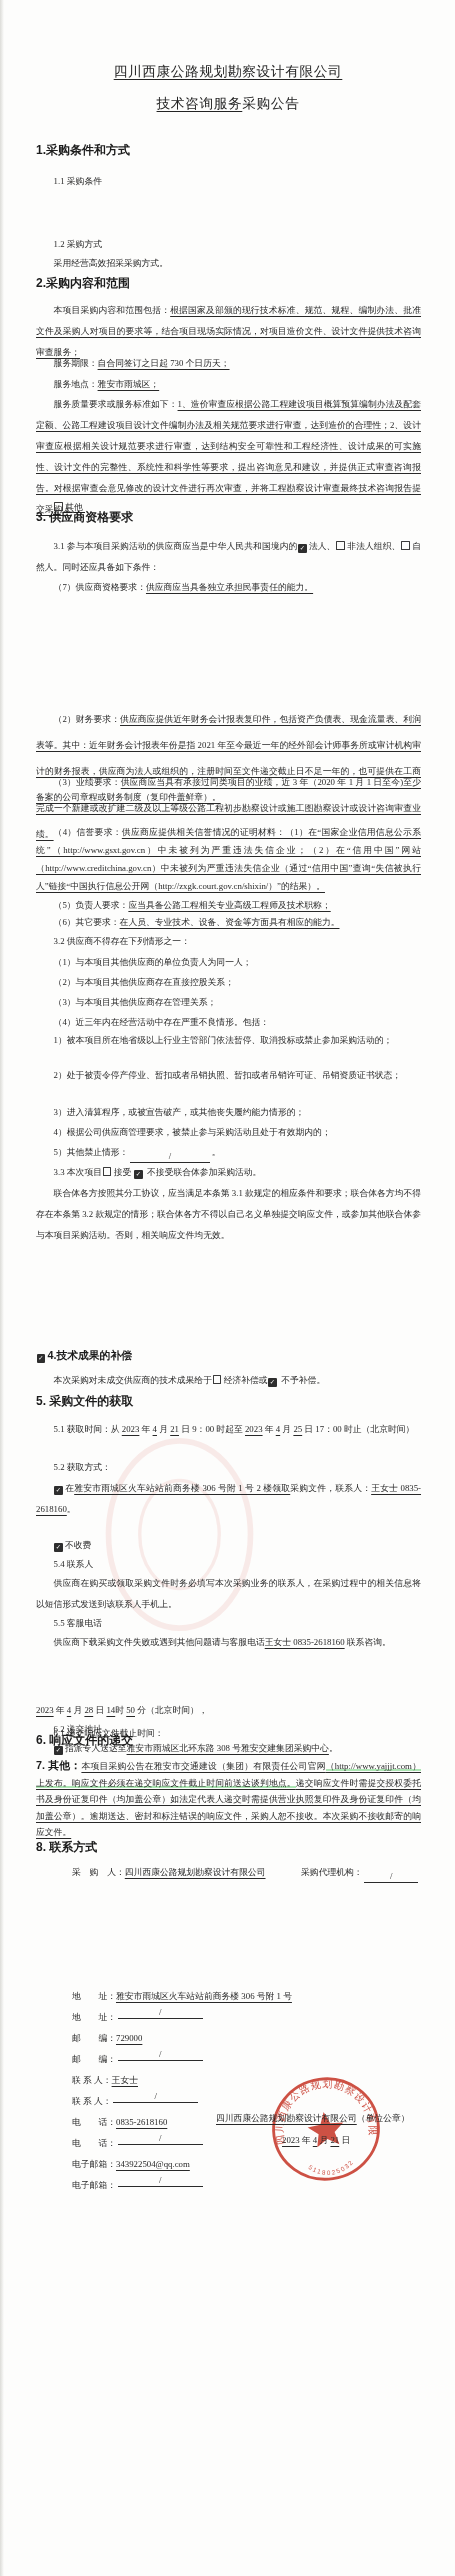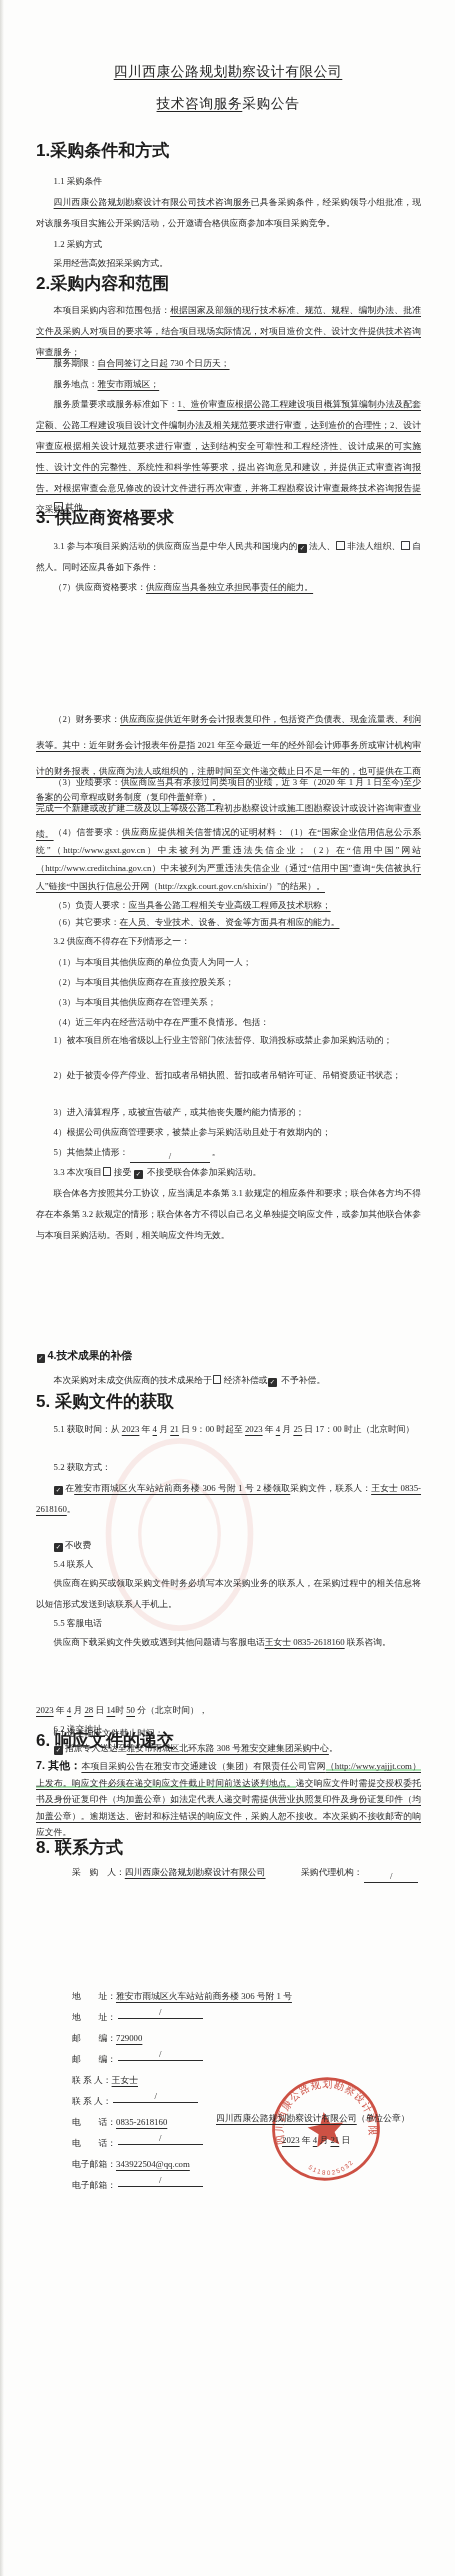--- a/index.html
+++ b/index.html
@@ -9,21 +9,21 @@
     font-family:"Liberation Serif","DejaVu Serif",serif;
     font-size:8.8px;overflow:hidden;
   }
   .edge{position:absolute;left:0;top:0;width:4px;height:100%;
     background:linear-gradient(to right,#dcdcd8,rgba(220,220,216,0));}
   .abs{position:absolute;}
   .blk{left:36px;width:385px;line-height:21px;text-align:justify;}
   .ind{text-indent:2em;}
   .ctr{left:0;width:456px;text-align:center;}
   .h{font-family:"Liberation Sans","DejaVu Sans",sans-serif;font-weight:bold;
-     font-size:17px;color:#1c1c1c;line-height:15px;text-align:left;}
+     font-size:12px;color:#1c1c1c;line-height:15px;text-align:left;}
   .title{font-family:"Liberation Sans","DejaVu Sans",sans-serif;font-size:13.7px;
      letter-spacing:0.6px;color:#242424;}
   .title .u{text-underline-offset:3.4px;}
   .u{text-decoration:underline;text-decoration-thickness:0.6px;text-underline-offset:2.8px;}
   .hl{background:linear-gradient(to top, rgba(104,211,118,0.55) 16%, rgba(104,211,118,0) 16%);}
   .inhd{font-family:"Liberation Sans","DejaVu Sans",sans-serif;font-weight:bold;
      font-size:10.8px;color:#1c1c1c;}
   .cb{display:inline-block;width:8.5px;height:8.5px;background:#2e2e2e;color:#fff;
      font-size:6.3px;line-height:8.5px;text-align:center;border-radius:1.1px;
      margin:0 2.3px 0 0.6px;vertical-align:-1.1px;
@@ -68,21 +68,20 @@
     <text font-size="11" fill="#c9392b" letter-spacing="3" font-family="Liberation Sans, sans-serif" text-anchor="middle">
       <textPath href="#sealArcB" startOffset="50%">5118025032</textPath>
     </text>
   </svg>
 
   <div class="abs ctr title" style="top:63px;"><span class="u">四川西康公路规划勘察设计有限公司</span></div>
   <div class="abs ctr title" style="top:95px;"><span class="u">技术咨询服务</span><span class="">采购公告</span></div>
 
   <div class="abs blk h" style="top:143px;">1.采购条件和方式</div>
   <div class="abs blk ind" style="top:171px;">1.1  采购条件</div>
-  <div class="abs blk ind" style="top:192px;"><span class="u">四川西康公路规划勘察设计有限公司技术咨询服务</span><span class="">已具备采购条件，经采购领导小组批准，现对该服务项目实施公开采购活动，公开邀请合格供应商参加本项目采购竞争。</span></div>
   <div class="abs blk ind" style="top:234px;">1.2 采购方式</div>
   <div class="abs blk ind" style="top:253px;">采用经营高效招采采购方式。</div>
 
   <div class="abs blk h" style="top:276px;">2.采购内容和范围</div>
   <div class="abs blk ind" style="top:300px;"><span class="">本项目采购内容和范围包括：</span><span class="u">根据国家及部颁的现行技术标准、规范、规程、编制办法、批准文件及采购人对项目的要求等，结合项目现场实际情况，对项目造价文件、设计文件提供技术咨询审查服务；</span></div>
   <div class="abs blk ind" style="top:353px;"><span class="">服务期限：</span><span class="u">自合同签订之日起 730 个日历天；</span></div>
   <div class="abs blk ind" style="top:374px;"><span class="">服务地点：</span><span class="u">雅安市雨城区；</span></div>
   <div class="abs blk ind" style="top:394px;"><span class="">服务质量要求或服务标准如下：</span><span class="u">1、造价审查应根据公路工程建设项目概算预算编制办法及配套定额、公路工程建设项目设计文件编制办法及相关规范要求进行审查，达到造价的合理性；2、设计审查应根据相关设计规范要求进行审查，达到结构安全可靠性和工程经济性、设计成果的可实施性、设计文件的完整性、系统性和科学性等要求，提出咨询意见和建议，并提供正式审查咨询报告。对根据审查会意见修改的设计文件进行再次审查，并将工程勘察设计审查最终技术咨询报告提交采购人</span><span class="">。</span></div>
   <div class="abs blk ind" style="top:497px;"><span class="cbe"></span><span class="">其他</span></div>
 

